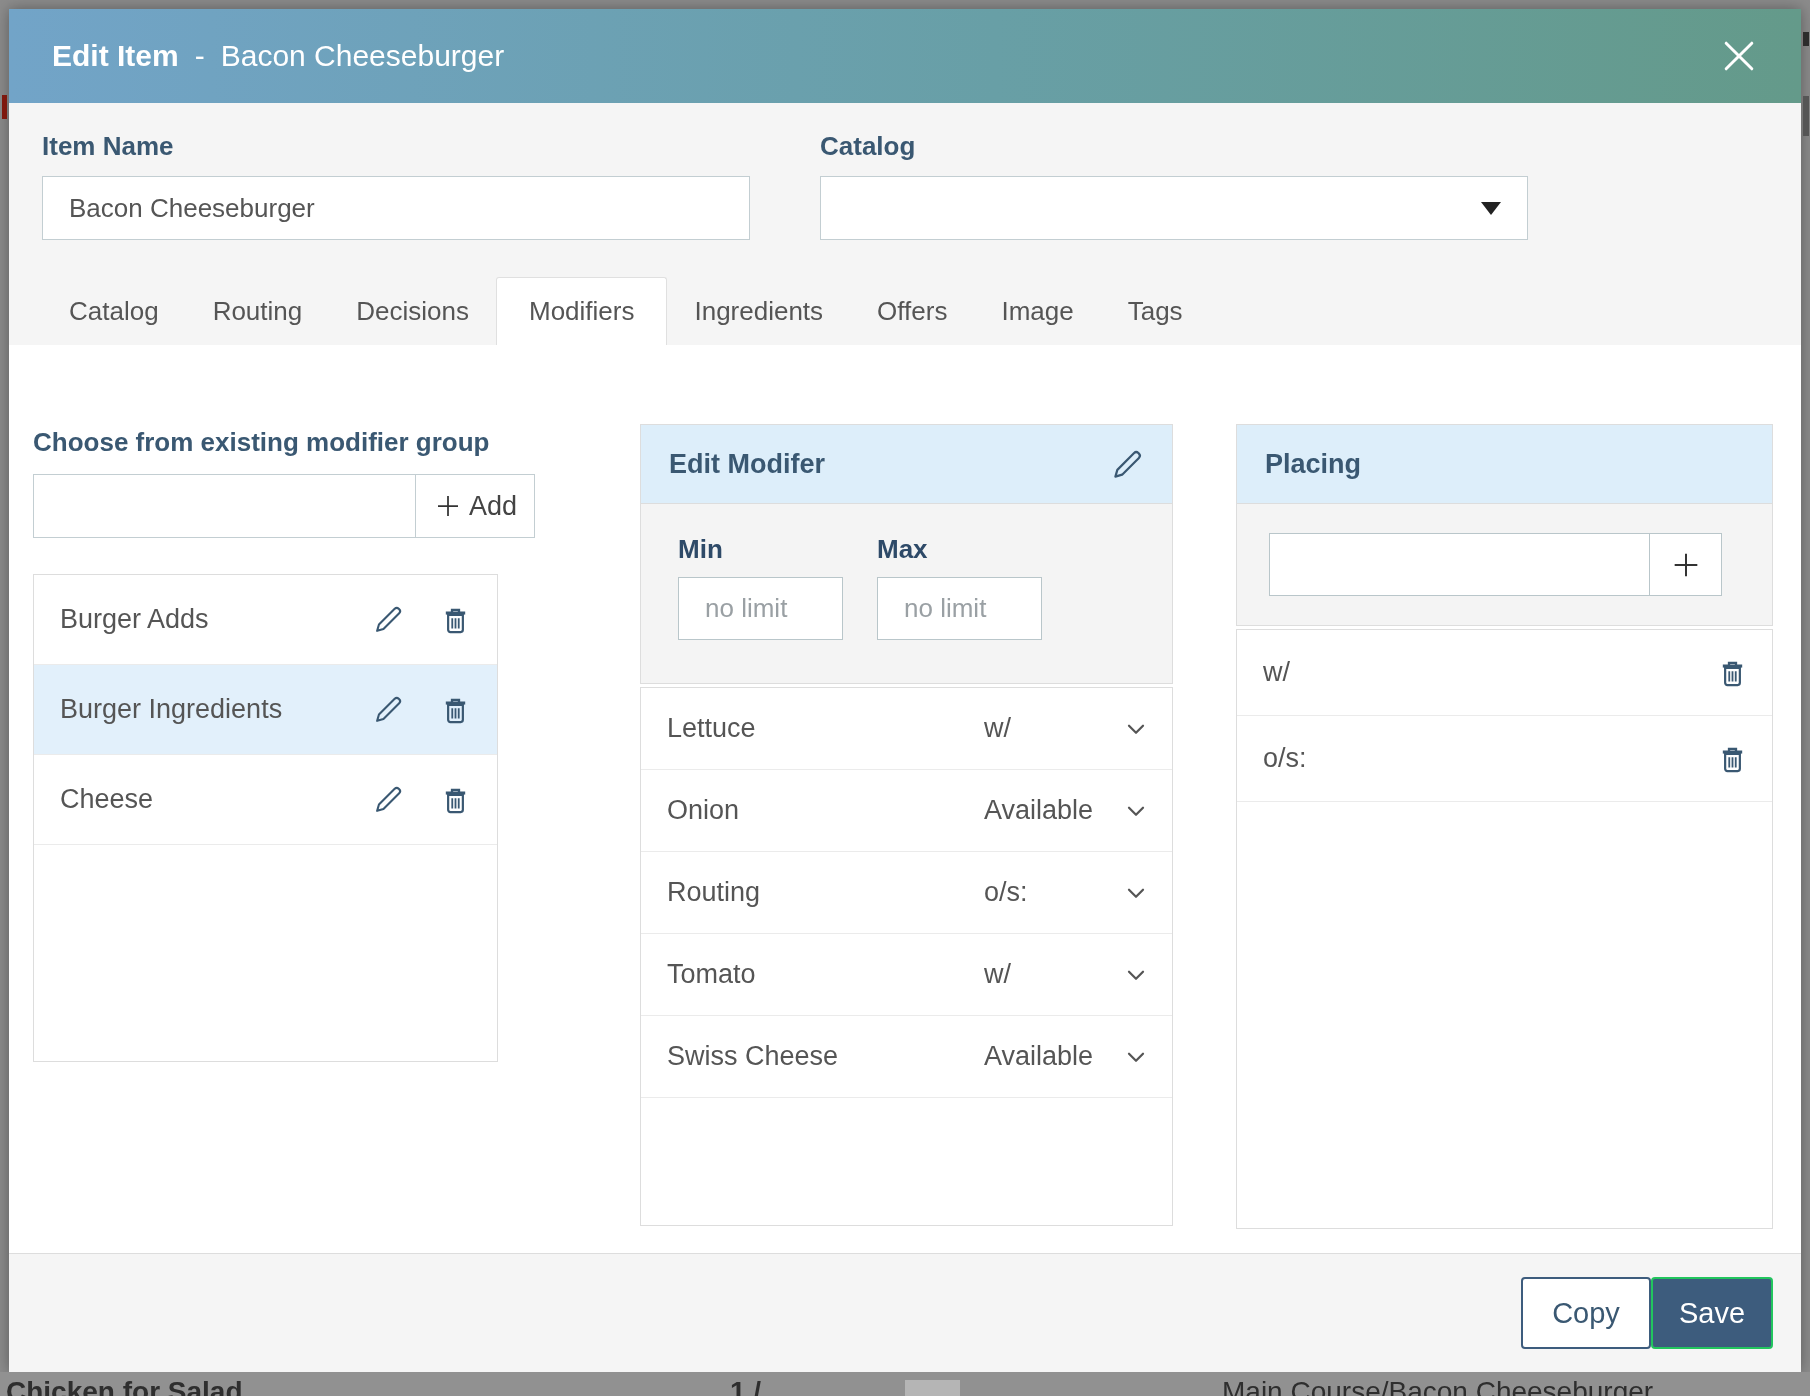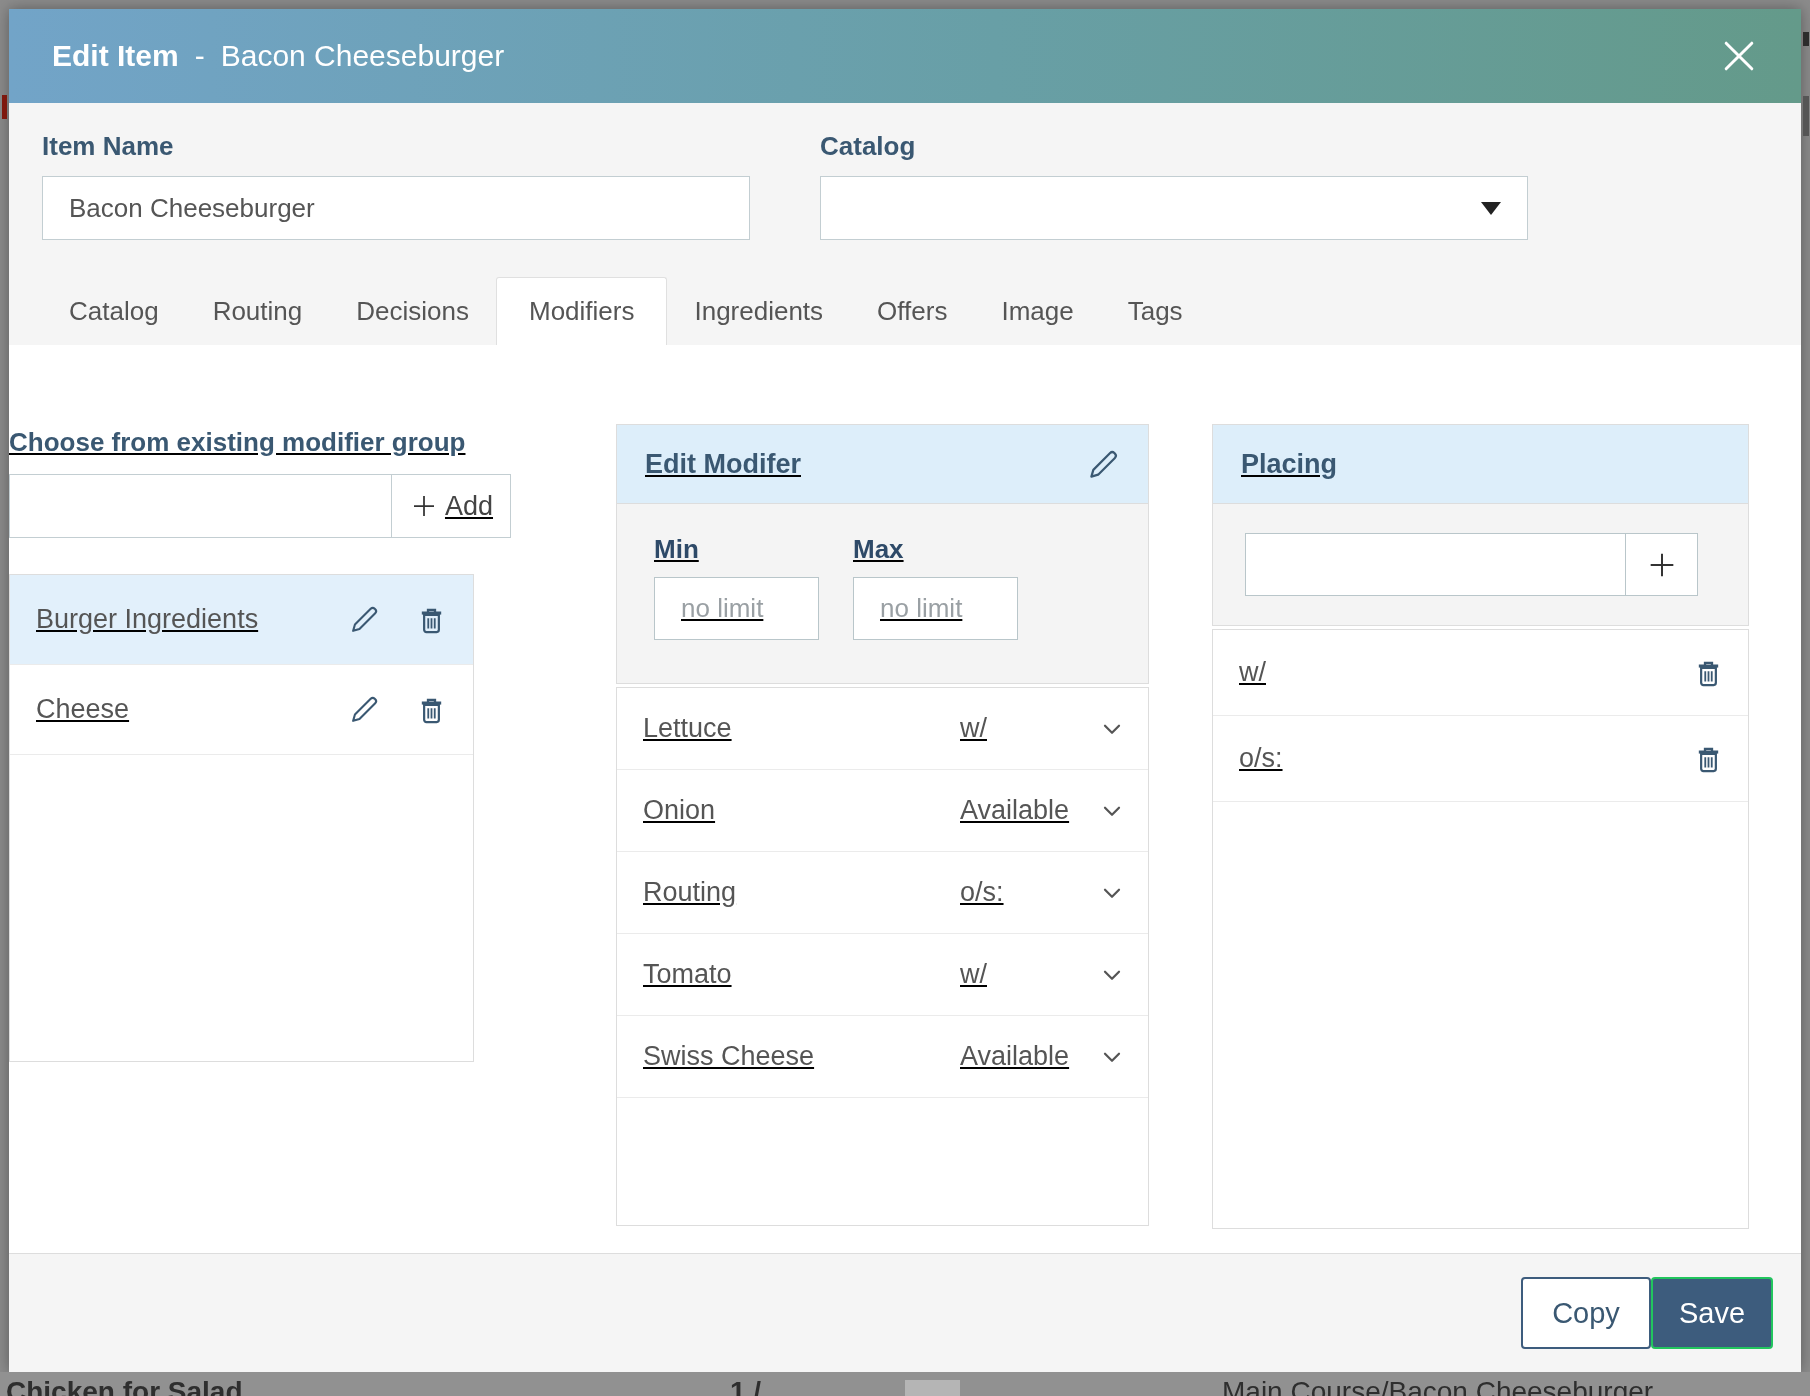--- a/index.html
+++ b/index.html
@@ -47,21 +47,21 @@
     flex:0 0 68px;background:#f5f5f5;display:flex;align-items:stretch;padding-left:33px;
   }
   .tab{
     display:flex;align-items:center;padding:0 27px;font-size:26px;color:#555;cursor:pointer;
   }
   .tab.active{
     background:#fff;border:1px solid #e0e0e0;border-bottom:none;border-radius:3px 3px 0 0;
     padding:0 32px;
   }
   
-  .content{flex:0 0 908px;background:#fff;display:flex;box-sizing:border-box;text-decoration:underline;}
+  .content{flex:0 0 908px;background:#fff;display:flex;padding-left:24px;box-sizing:border-box;}
   .col1{width:465px;flex:0 0 465px;padding-top:82px;box-sizing:border-box;}
   .col-heading{font-size:26px;font-weight:700;color:#3a5872;}
   .add-group{display:flex;margin-top:16px;width:502px;height:64px;}
   .add-group input{
     flex:0 0 382px;box-sizing:border-box;border:1px solid #c3ced2;border-right:none;background:#fff;
     font-family:inherit;font-size:26px;color:#555;padding:0 16px;outline:none;
   }
   .add-btn{
     flex:0 0 120px;box-sizing:border-box;border:1px solid #c3ced2;background:#fff;cursor:pointer;
     display:flex;align-items:center;justify-content:center;gap:6px;font-size:27px;color:#444;font-family:inherit;
@@ -212,20 +212,38 @@
         <input type="text" value="" style="">
         <button class="add-btn">
           <svg width="30" height="30" viewBox="0 0 24 24">
               <path d="M12 4 V20 M4 12 H20" stroke="#333" stroke-width="1.4" fill="none"></path>
             </svg>
           <span>Add</span>
         </button>
       </div>
       <div class="group-list">
 
+      <div class="group-row">
+            <span class="row-name">Burger Adds</span>
+            <span class="row-icons">
+              <span class="icon-btn">
+                <svg width="31" height="31" viewBox="0 0 24 24">
+                  <path d="M3.2 20.8 L4.6 15.9 L16.8 3.7 a2.2 2.2 0 0 1 3.1 0 l.4.4 a2.2 2.2 0 0 1 0 3.1 L8.1 19.4 Z" fill="none" stroke="currentColor" stroke-width="1.6" stroke-linejoin="round"></path>
+                </svg>
+              </span>
+              <span class="icon-btn">
+                <svg width="31" height="31" viewBox="0 0 24 24">
+                  <path d="M4.5 7 H19.5" stroke="currentColor" stroke-width="2.4" fill="none"></path>
+                  <path d="M9.3 6.6 V4.6 H14.7 V6.6" stroke="currentColor" stroke-width="1.8" fill="none"></path>
+                  <path d="M6.3 8.4 H17.7 V20 a1.7 1.7 0 0 1 -1.7 1.7 H8 A1.7 1.7 0 0 1 6.3 20 Z" stroke="currentColor" stroke-width="1.7" fill="none"></path>
+                  <path d="M9.5 11 V19 M12 11 V19 M14.5 11 V19" stroke="currentColor" stroke-width="1.4" fill="none"></path>
+                </svg>
+              </span>
+            </span>
+          </div>
           <div class="group-row selected">
             <span class="row-name">Burger Ingredients</span>
             <span class="row-icons">
               <span class="icon-btn">
                 <svg width="31" height="31" viewBox="0 0 24 24">
                   <path d="M3.2 20.8 L4.6 15.9 L16.8 3.7 a2.2 2.2 0 0 1 3.1 0 l.4.4 a2.2 2.2 0 0 1 0 3.1 L8.1 19.4 Z" fill="none" stroke="currentColor" stroke-width="1.6" stroke-linejoin="round"></path>
                 </svg>
               </span>
               <span class="icon-btn">
                 <svg width="31" height="31" viewBox="0 0 24 24">

